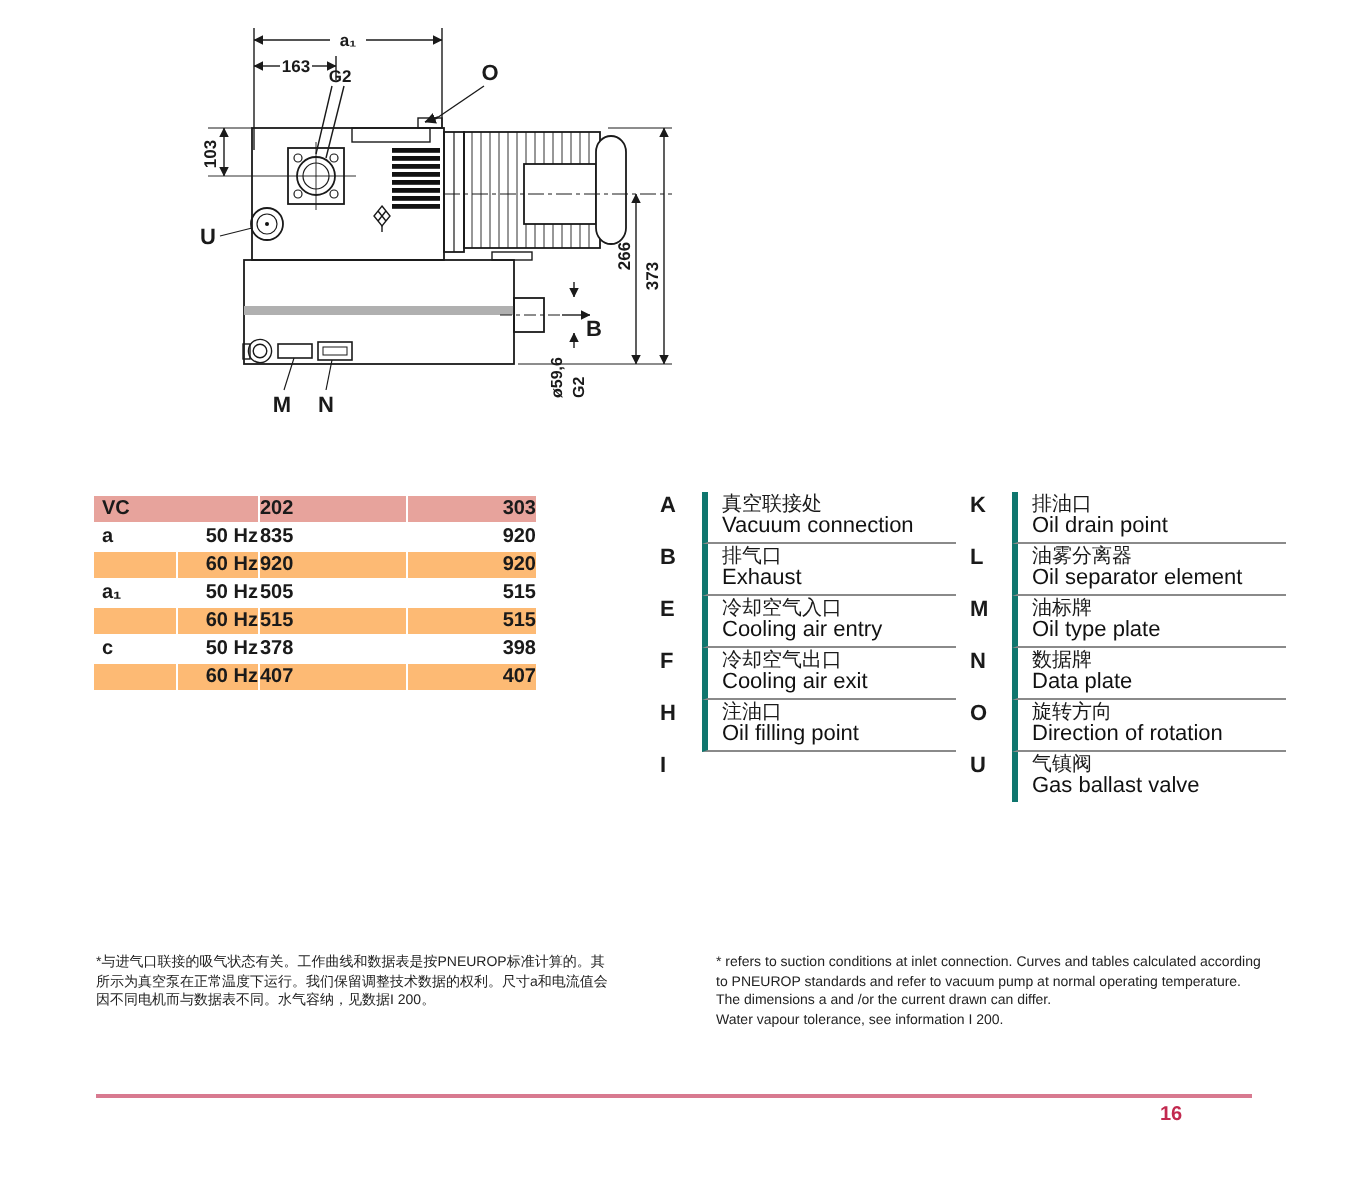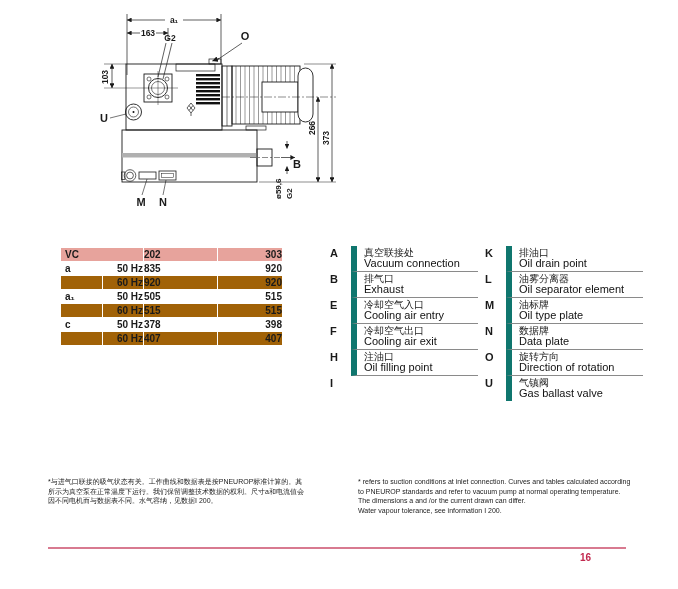--- a/index.html
+++ b/index.html
@@ -10,40 +10,40 @@
     color:#1a1a1a;
   }
   
   #drawing{position:absolute;left:0;top:0;width:678px;height:230px;}
   #drawing svg{display:block;}
   #drawing text{font-family:"Liberation Sans","DejaVu Sans",sans-serif;fill:#1a1a1a;}
   .dimtxt{font-size:8.5px;font-weight:bold;}
   .reftxt{font-size:11px;font-weight:bold;}
   .smalltxt{font-size:8px;font-weight:bold;}
   
-  #spec-table{position:absolute;left:61px;top:248px;width:221px;border-collapse:collapse;table-layout:fixed;}
+  #spec-table{position:absolute;left:47px;top:248px;width:221px;border-collapse:collapse;table-layout:fixed;}
   #spec-table td{
     font-size:10px;font-weight:bold;line-height:12px;height:13px;
     padding:0 0 0 4px;border-right:1px solid #fff;border-bottom:1px solid #fff;
     overflow:hidden;white-space:nowrap;
   }
   #spec-table .c-dim{width:31px;}
   #spec-table .c-hz{width:52px;text-align:right;}
   #spec-table .c-v1{width:73px;padding:0;}
   #spec-table .c-v2{width:64px;text-align:right;padding:0;border-right:none;}
   #spec-table tr.hdr td{background:#e7a39c;}
   #spec-table tr.r-w td{background:#ffffff;}
-  #spec-table tr.r-g td{background:#a16207;}
+  #spec-table tr.r-g td{background:#fdba74;}
   
   .legend{position:absolute;top:246px;}
   #legend-left{left:330px;width:148px;}
   #legend-right{left:485px;width:158px;}
   .lg-entry{display:flex;}
   .lg-key{width:21px;font-size:11px;font-weight:bold;padding-top:1px;}
-  .lg-texts{flex:1;border-left:6px solid #0f766e;border-bottom:1px solid #8a8a8a;padding:1px 0 2px 7px;}
+  .lg-texts{flex:1;border-left:3px solid #0f766e;border-bottom:1px solid #8a8a8a;padding:1px 0 2px 7px;}
   .lg-entry:last-child .lg-texts{border-bottom:none;}
   .lg-zh{font-size:10px;line-height:11px;}
   .lg-en{font-size:11px;line-height:11px;color:#111;}
   
   .footnote{position:absolute;font-size:7px;line-height:9.5px;white-space:nowrap;color:#222;}
   #footnote-left{left:48px;top:477px;width:300px;}
   #footnote-right{left:358px;top:477px;width:300px;}
   
   #footer-rule{position:absolute;left:48px;top:547px;width:578px;height:2px;background:#d87a90;}
   #page-number{position:absolute;left:580px;top:552px;font-size:10px;font-weight:bold;color:#c2294f;}

